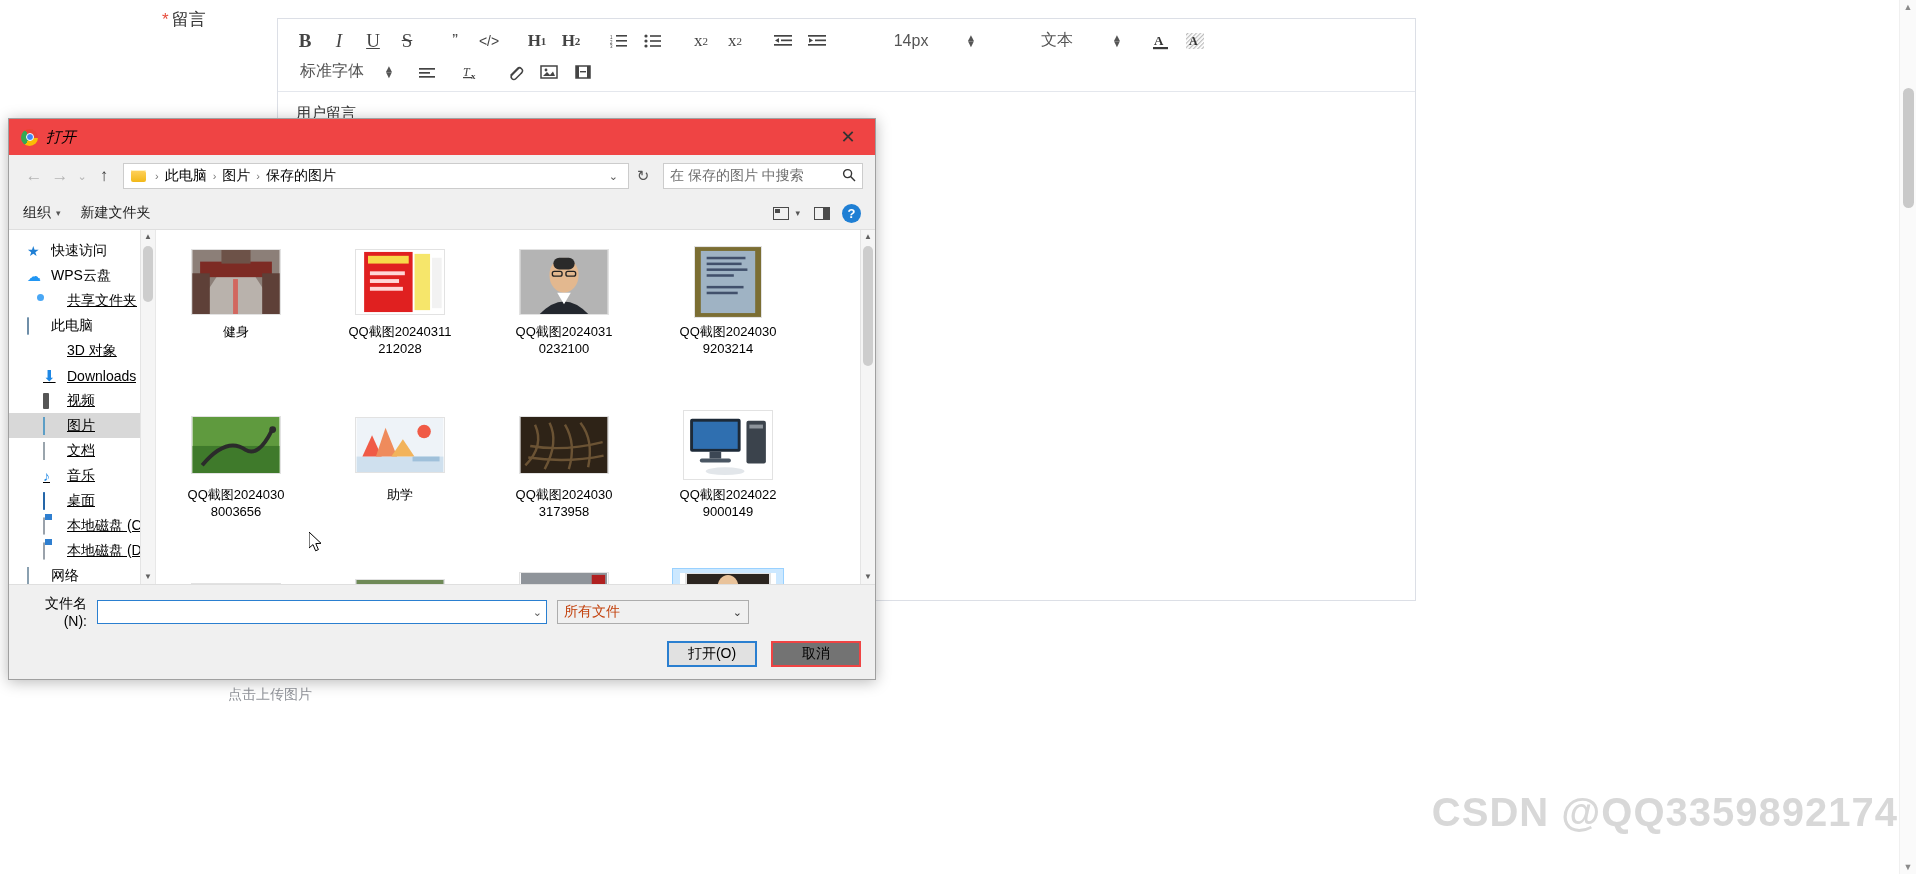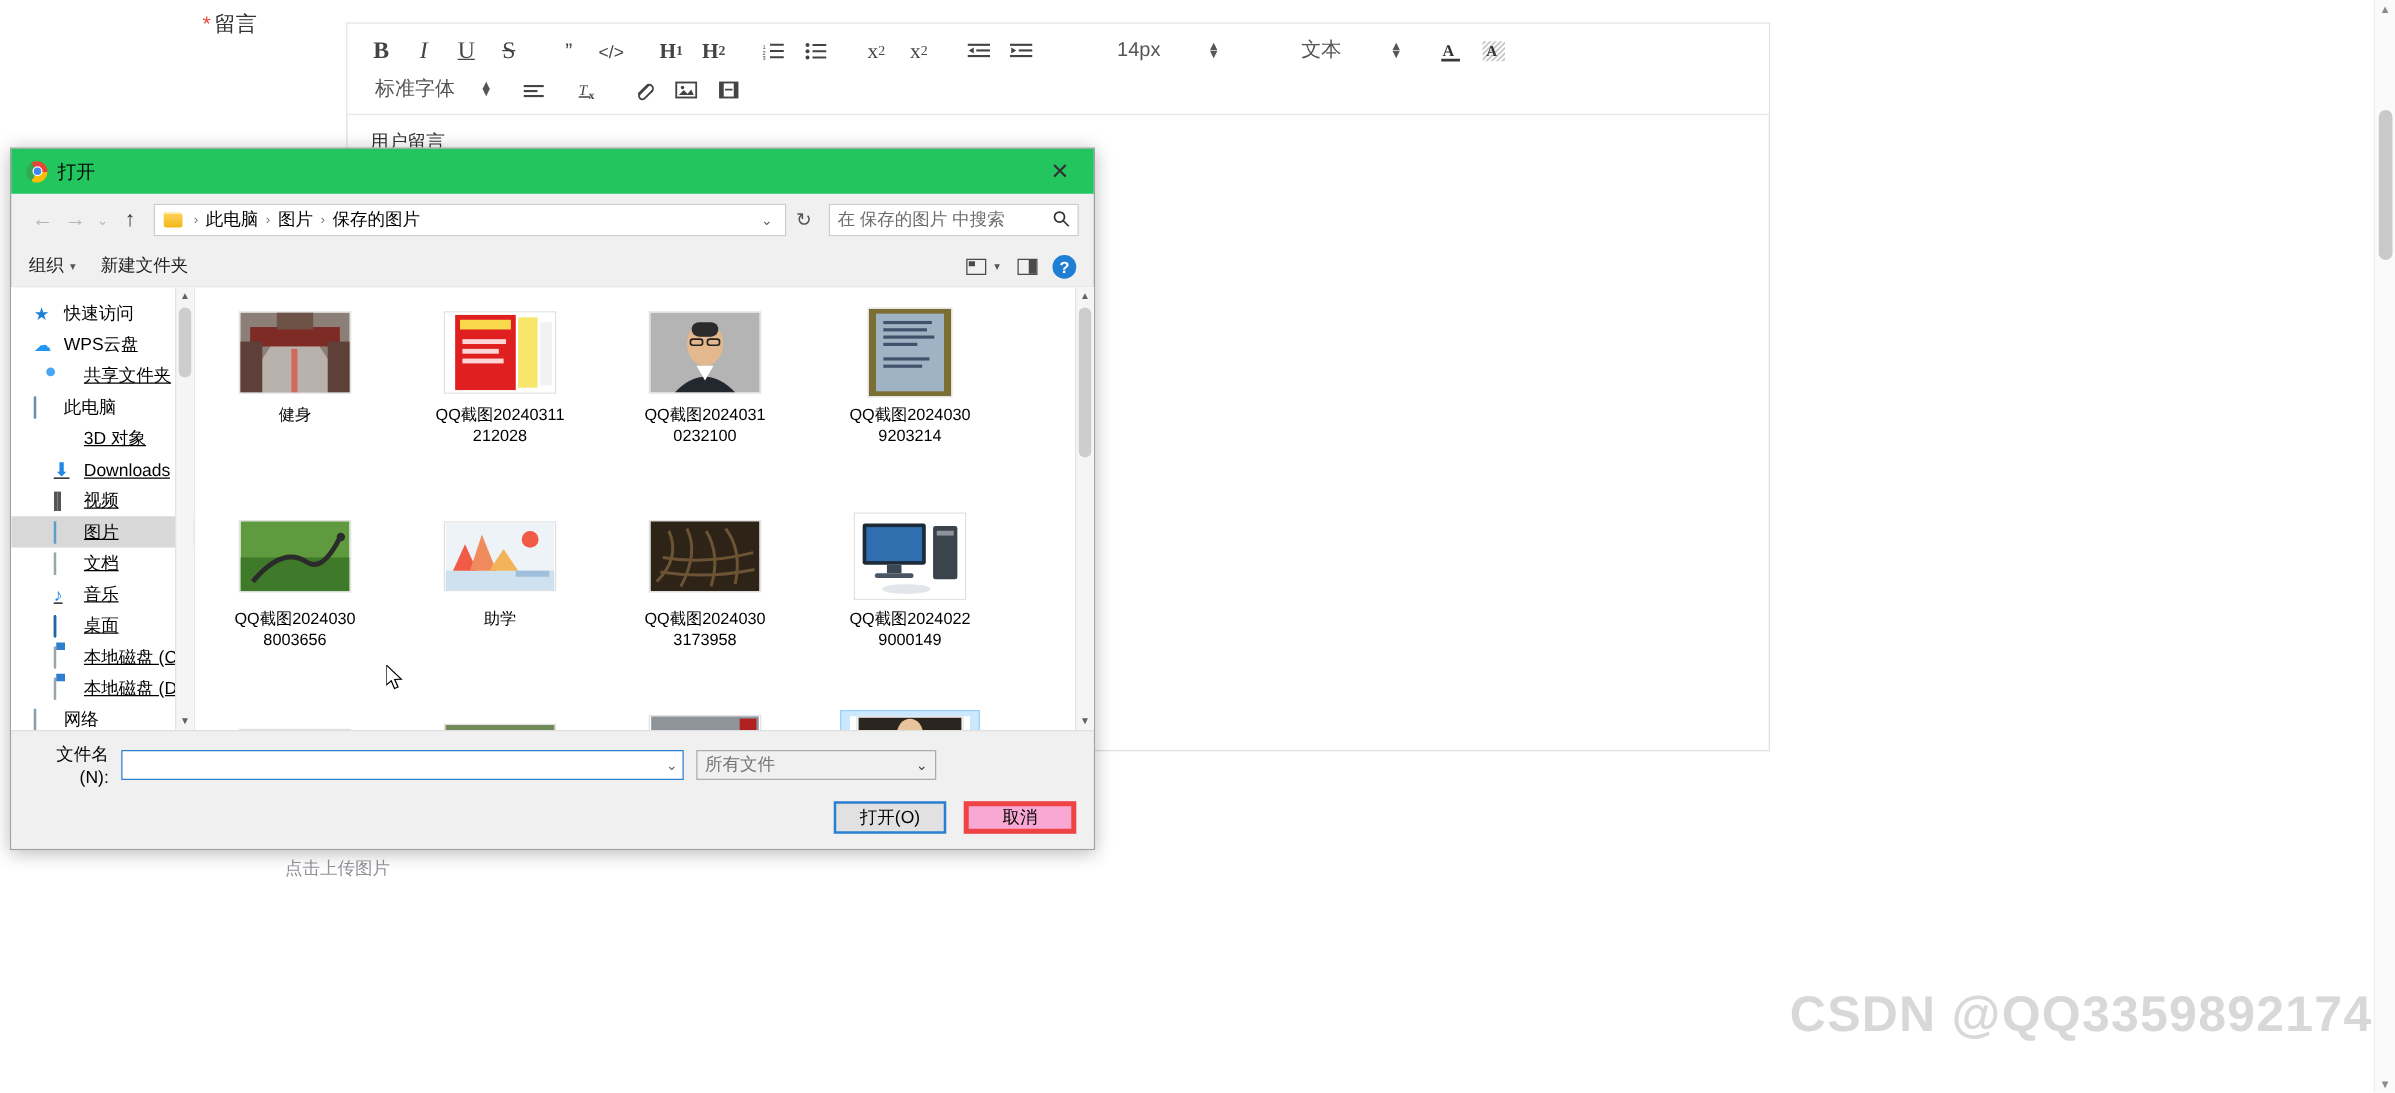--- a/index.html
+++ b/index.html
@@ -75,21 +75,21 @@
   
   #open-dialog{
     position:absolute;left:8px;top:118px;width:868px;height:562px;
     background:#f0f0f0;border:1px solid #a0a0a0;
     box-shadow:0 2px 14px rgba(0,0,0,.28);
     box-sizing:border-box;display:flex;flex-direction:column;
     font-size:15px;color:#000;
   }
   .dlg-title{
     height:36px;display:flex;align-items:center;padding:0 6px 0 12px;
-    background:#22c55e;flex:none;
+    background:#ef4444;flex:none;font-style:italic;
   }
   .chrome-logo{
     width:17px;height:17px;border-radius:50%;flex:none;margin-right:8px;
     background:
       conic-gradient(from -30deg,#ea4335 0deg 120deg,#fbbc05 120deg 240deg,#34a853 240deg 360deg);
     position:relative;
   }
   .chrome-logo::after{
     content:"";position:absolute;left:4.5px;top:4.5px;width:8px;height:8px;
     border-radius:50%;background:#4285f4;border:1.5px solid #fff;box-sizing:border-box;
@@ -280,26 +280,26 @@
   .fname-input{
     width:450px;height:24px;background:#fff;border:1px solid #2a7fd0;box-sizing:border-box;
     display:flex;align-items:center;padding:0 4px;
   }
   .fname-input .val{font-size:14px;color:#000;flex:1;}
   .fname-caret{color:#5a5a5a;font-size:11px;padding-left:4px;}
   .type-select{
     width:192px;height:24px;margin-left:10px;background:#f0f0f0;border:1px solid #acacac;
     box-sizing:border-box;display:flex;align-items:center;padding:0 6px;
   }
-  .type-select .val{font-size:14px;color:#737373;}
+  .type-select .val{font-size:14px;color:#c2410c;}
   .type-caret{margin-left:auto;color:#333;font-size:11px;}
   .btn-row{display:flex;justify-content:flex-end;margin-top:12px;}
   .btn{
     width:90px;height:26px;font-size:14px;display:flex;align-items:center;justify-content:center;
-    border:4px solid #ef4444;background:#f9a8d4;color:#000;cursor:pointer;box-sizing:border-box;
+    border:2px solid #ef4444;background:#737373;color:#000;cursor:pointer;box-sizing:border-box;
   }
   .btn.primary{border:2px solid #2a7fd0;background:#e1e1e1;margin-right:14px;}
   .cursor-arrow{
     position:absolute;left:309px;top:532px;width:0;height:0;pointer-events:none;
     z-index:50;
   }
 </style>
 </head>
 <body>
 

